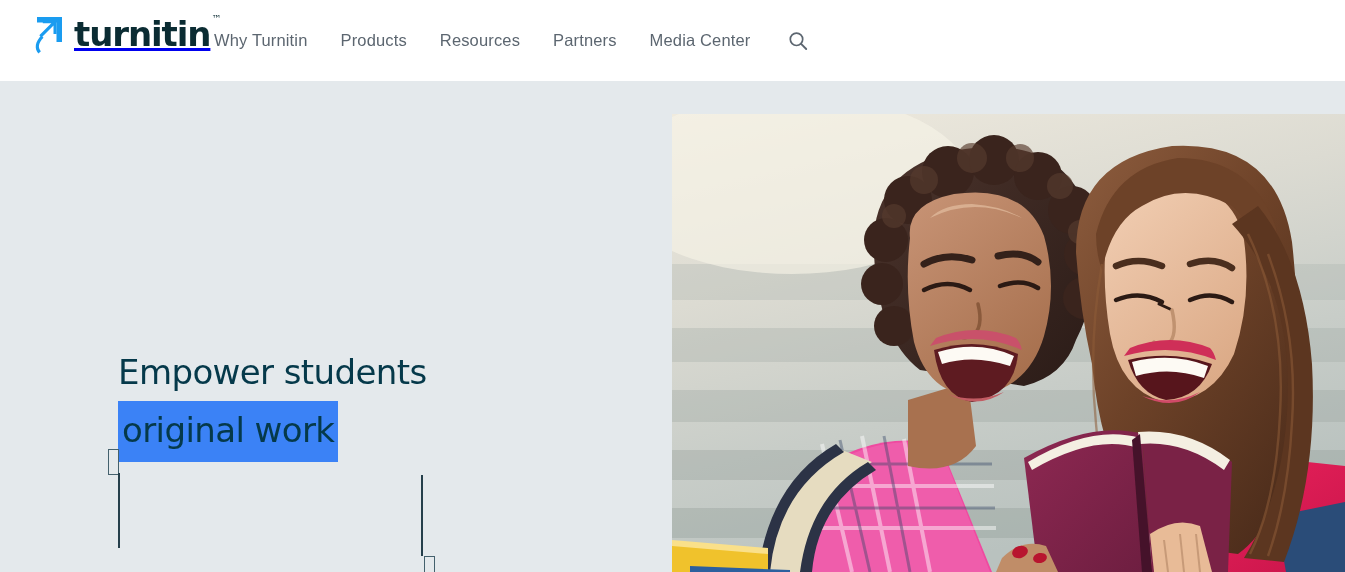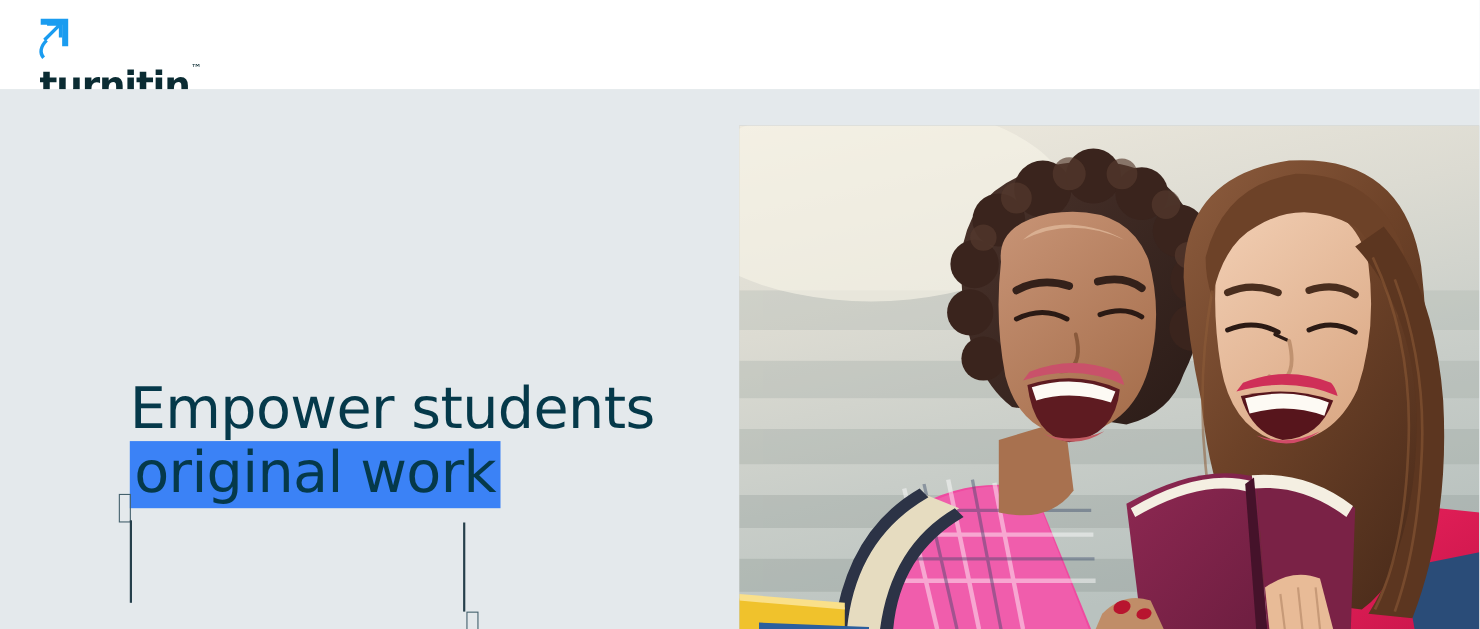--- a/index.html
+++ b/index.html
@@ -26,21 +26,20 @@
     box-sizing: border-box;
   }
 
   .logo-wrap {
     position: absolute;
     left: 29px;
     top: 13px;
     display: flex;
     align-items: flex-start;
     height: 46px;
-    flex-direction: column;
   }
   .logo-mark {
     width: 38px;
     height: 44px;
     display: block;
     flex: none;
   }
   .logo-text {
     position: relative;
     margin-left: 7px;
@@ -122,21 +121,21 @@
   }
 
   .hero-copy {
     position: absolute;
     left: 118px;
     top: 263px;
     width: 520px;
   }
   .headline {
     font-family: "DejaVu Sans", sans-serif;
-    font-size: 52px;
+    font-size: 34px;
     line-height: 57px;
     font-weight: normal;
     color: #05394a;
     letter-spacing: -0.6px;
     margin: 0;
     position: relative;
   }
   .headline .ln { display: block; white-space: nowrap; }
   .headline .hl {
     background: #3b82f6;
@@ -186,20 +185,34 @@
 
       <path d="M8 4 H33 V29 H27.5 V9.5 H8 Z" fill="#1a9cf0"></path>
 
       <path d="M12.5 24.5 L24.5 12.5 L24.5 21 L27.6 21 L27.6 7.2 L13.8 7.2 L13.8 10.3 L22.3 10.3 L10.3 22.3 Z" fill="#1a9cf0"></path>
 
       <path d="M12.3 22.6 C6.2 28.6 5.0 35.5 9.4 40.6 L11.9 38.3 C8.6 34.5 9.5 29.8 14.5 24.8 Z" fill="#1a9cf0"></path>
     </svg>
     <span class="logo-text">turnitin<span class="logo-tm">™</span></span>
   </a>
 
+  <nav class="nav-main">
+    <a class="nav-link" href="#">Why Turnitin</a>
+    <a class="nav-link" href="#">Products</a>
+    <a class="nav-link" href="#">Resources</a>
+    <a class="nav-link" href="#">Partners</a>
+    <a class="nav-link" href="#">Media Center</a>
+
+    <span class="search-btn">
+      <svg width="22" height="22" viewBox="0 0 22 22">
+        <circle cx="9.5" cy="9.3" r="6.2" fill="none" stroke="#5c6670" stroke-width="1.7"></circle>
+        <line x1="14.1" y1="13.9" x2="19.2" y2="19.0" stroke="#5c6670" stroke-width="1.9" stroke-linecap="round"></line>
+      </svg>
+    </span>
+  </nav>
 
 </header>
 
 <section class="hero">
 
   <div class="hero-copy">
     <h1 class="headline">
       <span class="ln">Empower students</span>
       <span class="ln"><span class="hl">original work</span></span>
 

